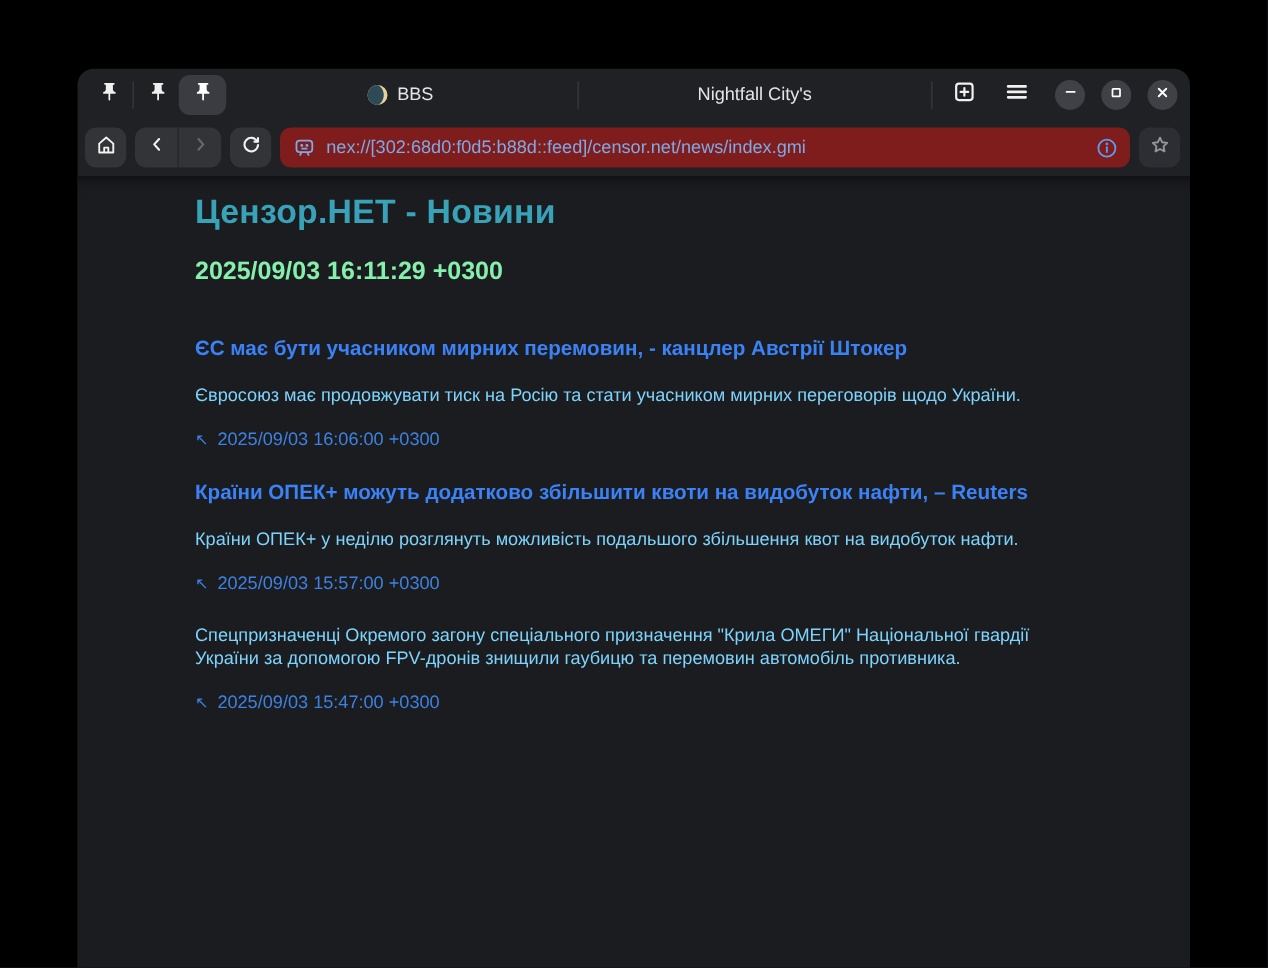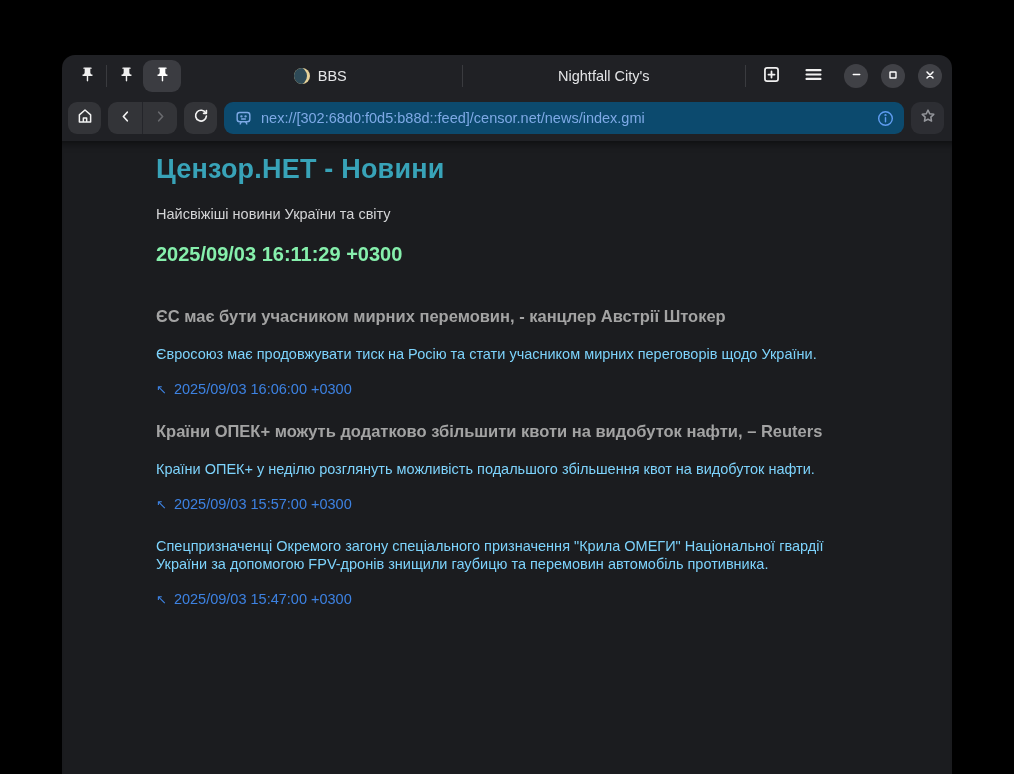--- a/index.html
+++ b/index.html
@@ -103,21 +103,21 @@
     flex: 0 0 auto;
   }
   .nav-pill .seg {
     width: 34px; height: 100%;
     display: flex; align-items: center; justify-content: center;
   }
   .nav-pill .seg-div { width: 1px; height: 32px; background: #24252a; }
   .urlbar {
     flex: 1 1 auto;
     height: 32px;
-    background: #0c4a6e;
+    background: #7f1d1d;
     border-radius: 9px;
     display: flex; align-items: center;
     padding: 0 9px 0 10px;
     gap: 8px;
     min-width: 0;
   }
   .url-text {
     color: #7ea9e6;
     font-size: 14.5px;
     flex: 1 1 auto;
@@ -156,21 +156,21 @@
   .date-heading {
     margin: 21px 0 0 0;
     color: #86efac;
     font-size: 20px;
     font-weight: 600;
   }
   .articles { margin-top: 41px; }
   .article + .article { margin-top: 24px; }
   .article h3 {
     margin: 0;
-    color: #a3a3a3;
+    color: #3b82f6;
     font-size: 16.5px;
     font-weight: 600;
   }
   .article p {
     margin: 19px 0 0 0;
     color: #7dd3fc;
     font-size: 14.5px;
     line-height: 1.26;
     max-width: 672px;
   }
@@ -330,21 +330,20 @@
       <span>
         <svg viewBox="0 0 24 24" width="18" height="18" fill="none" stroke="#94969b" stroke-width="2" stroke-linejoin="round">
           <path d="M12 4.2l2.35 4.9 5.35.7-3.93 3.73.99 5.32L12 16.3l-4.76 2.55.99-5.32L4.3 9.8l5.35-.7z"></path>
         </svg>
       </span>
     </div>
   </div>
 
   <div class="content">
     <h1 class="page-title">Цензор.НЕТ - Новини</h1>
-    <p class="page-subtitle">Найсвіжіші новини України та світу</p>
     <h2 class="date-heading">2025/09/03 16:11:29 +0300</h2>
 
     <div class="articles">
 
       <div class="article">
         <h3>ЄС має бути учасником мирних перемовин, - канцлер Австрії Штокер</h3>
         <p>Євросоюз має продовжувати тиск на Росію та стати учасником мирних переговорів щодо України.</p>
         <a class="post-link">
           <span class="arrow">↖</span>
           <span>2025/09/03 16:06:00 +0300</span>

